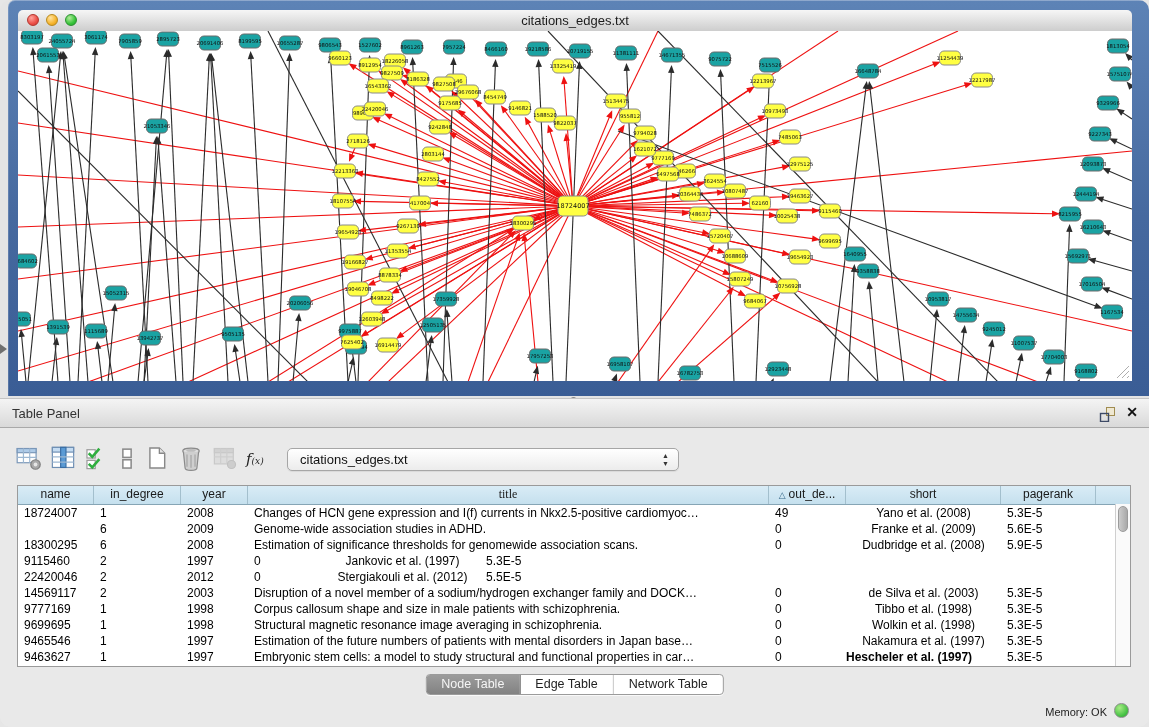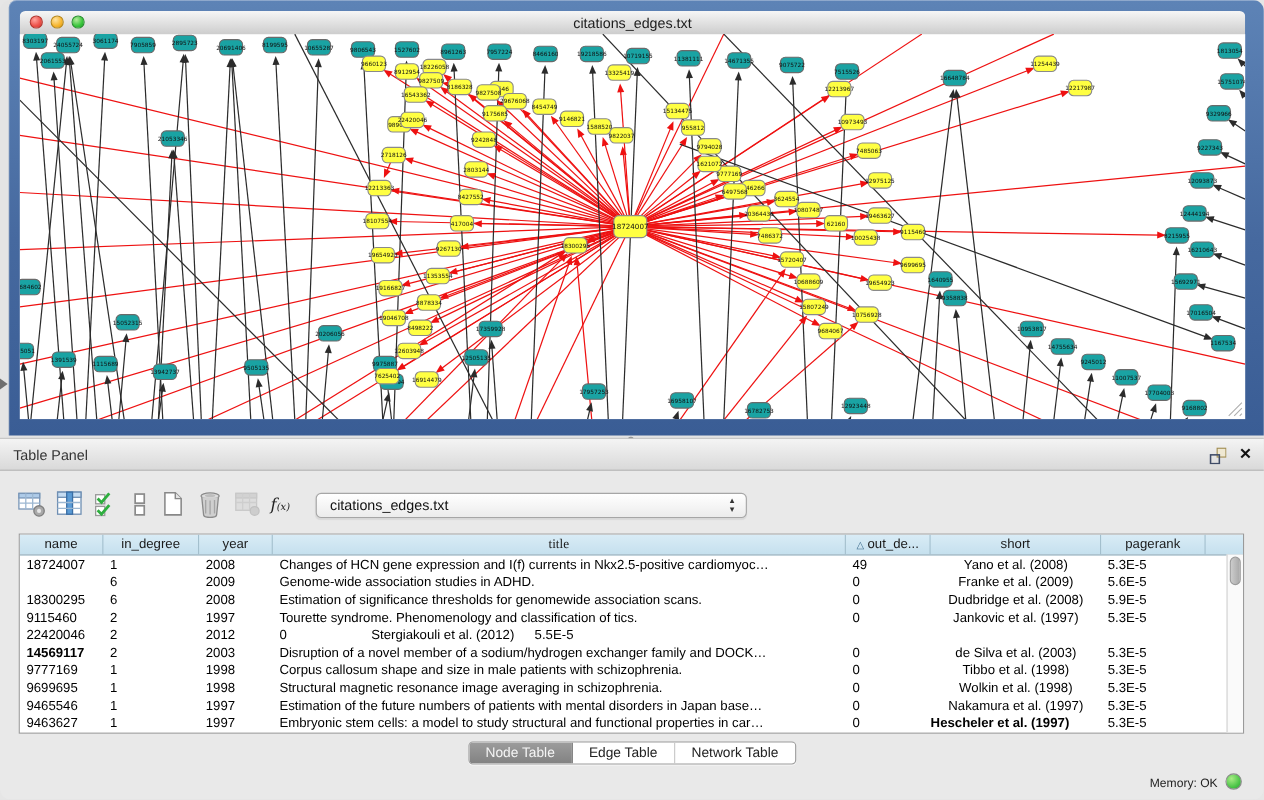--- a/index.html
+++ b/index.html
@@ -751,35 +751,34 @@
             <div class="td" style="width: 67px;">2008</div>
             <div class="td" style="width: 521px;">Estimation of significance thresholds for genomewide association scans.</div>
             <div class="td" style="width: 77px;">0</div>
             <div class="td" style="width: 155px; text-align: center; padding-left: 0px;">Dudbridge et al. (2008)</div>
             <div class="td" style="width: 95px;">5.9E-5</div>
           </div>
           <div class="tr">
             <div class="td" style="width: 76px;">9115460</div>
             <div class="td" style="width: 87px;">2</div>
             <div class="td" style="width: 67px;">1997</div>
-            <div class="td" style="width: 521px;">Tourette syndrome. Phenomenology and classification of tics.</div>
             <div class="td" style="width: 77px;">0</div>
             <div class="td" style="width: 155px; text-align: center; padding-left: 0px;">Jankovic et al. (1997)</div>
             <div class="td" style="width: 95px;">5.3E-5</div>
           </div>
           <div class="tr">
             <div class="td" style="width: 76px;">22420046</div>
             <div class="td" style="width: 87px;">2</div>
             <div class="td" style="width: 67px;">2012</div>
             <div class="td" style="width: 77px;">0</div>
             <div class="td" style="width: 155px; text-align: center; padding-left: 0px;">Stergiakouli et al. (2012)</div>
             <div class="td" style="width: 95px;">5.5E-5</div>
           </div>
           <div class="tr">
-            <div class="td" style="width: 76px; font-weight: bold;">14569117</div>
+            <div class="td" style="width: 76px;">14569117</div>
             <div class="td" style="width: 87px;">2</div>
             <div class="td" style="width: 67px;">2003</div>
             <div class="td" style="width: 521px;">Disruption of a novel member of a sodium/hydrogen exchanger family and DOCK…</div>
             <div class="td" style="width: 77px;">0</div>
             <div class="td" style="width: 155px; text-align: center; padding-left: 0px;">de Silva et al. (2003)</div>
             <div class="td" style="width: 95px;">5.3E-5</div>
           </div>
           <div class="tr">
             <div class="td" style="width: 76px;">9777169</div>
             <div class="td" style="width: 87px;">1</div>

